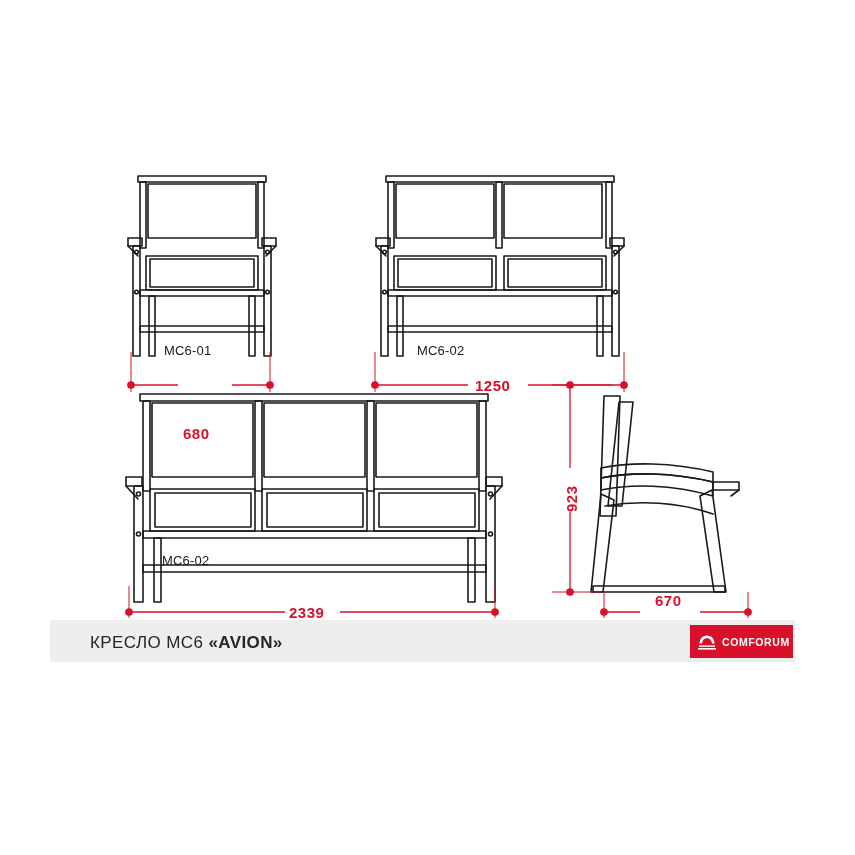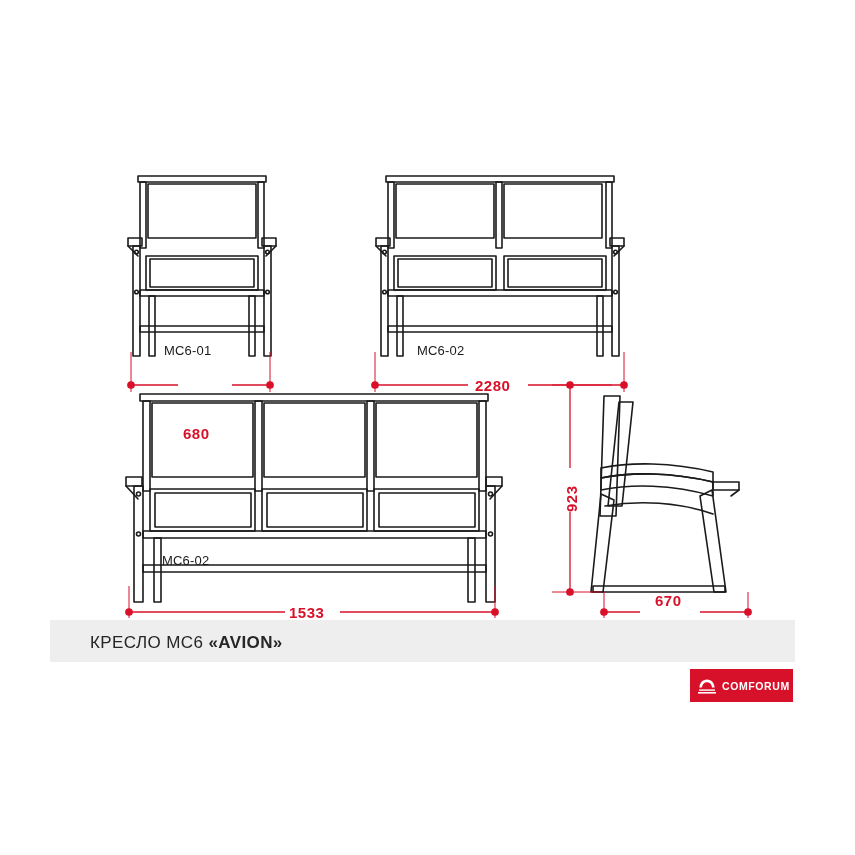--- a/index.html
+++ b/index.html
@@ -71,21 +71,20 @@
     top: 625px;
     width: 103px;
     height: 33px;
     background: #d8112a;
     display: flex;
     align-items: center;
     justify-content: flex-start;
     gap: 4px;
     padding-left: 6px;
     box-sizing: border-box;
-    margin-top: 44px;
   }
   #brand-text {
     font-size: 10.5px;
     font-weight: bold;
     color: #ffffff;
     letter-spacing: 0.6px;
   }
 </style>
 </head>
 <body>
@@ -258,22 +257,22 @@
         <line x1="748" y1="592" x2="748" y2="618" stroke-width="1"></line>
       </g>
     </svg>
   </div>
 
   <div class="lbl model-label" style="left:164px; top:343px;">MC6-01</div>
   <div class="lbl model-label" style="left:417px; top:343px;">MC6-02</div>
   <div class="lbl model-label" style="left:162px; top:553px;">MC6-02</div>
 
   <div class="lbl dim-label" style="left:183px; top:377px;margin-top:48px;">680</div>
-  <div class="lbl dim-label" style="left:475px; top:377px;">2280</div>
-  <div class="lbl dim-label" style="left:289px; top:604px;">1533</div>
+  <div class="lbl dim-label" style="left:475px; top:377px;">1250</div>
+  <div class="lbl dim-label" style="left:289px; top:604px;">2339</div>
   <div class="lbl dim-label vertical" style="left:563px; top:512px;">923</div>
   <div class="lbl dim-label" style="left:655px; top:592px;">670</div>
 
   <div id="footer"></div>
 
   <div id="footer-title">
     <span>КРЕСЛО МС6 </span><b>«AVION»</b>
   </div>
 
   <div id="brand-badge">

